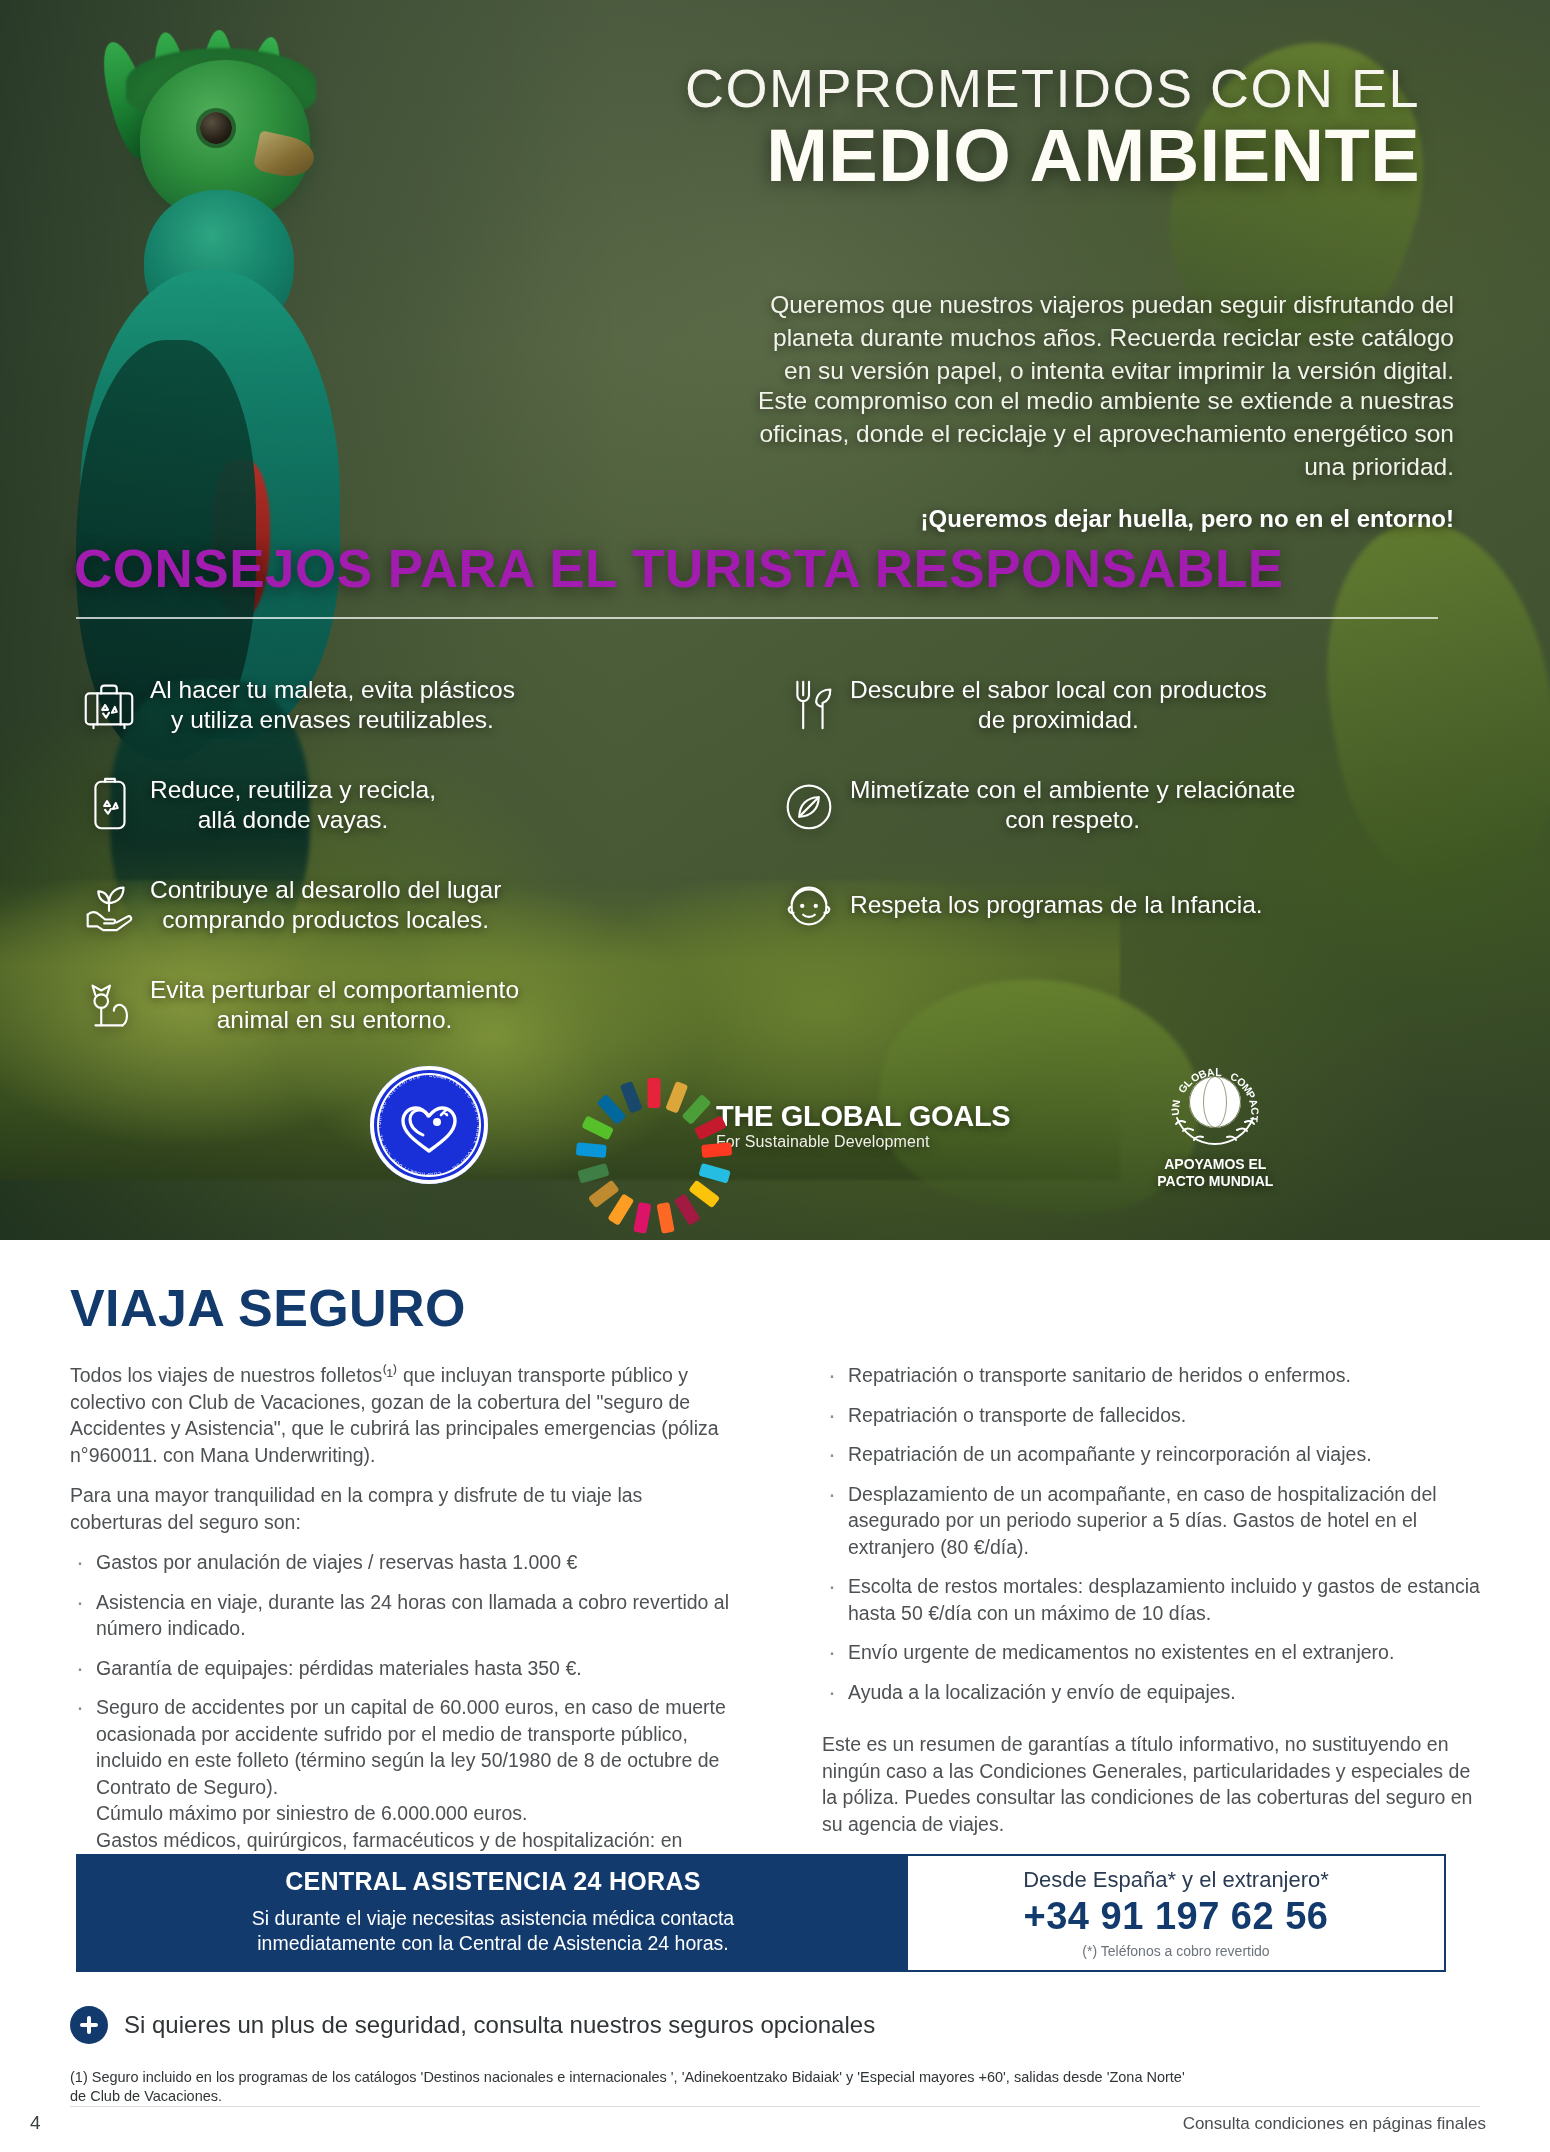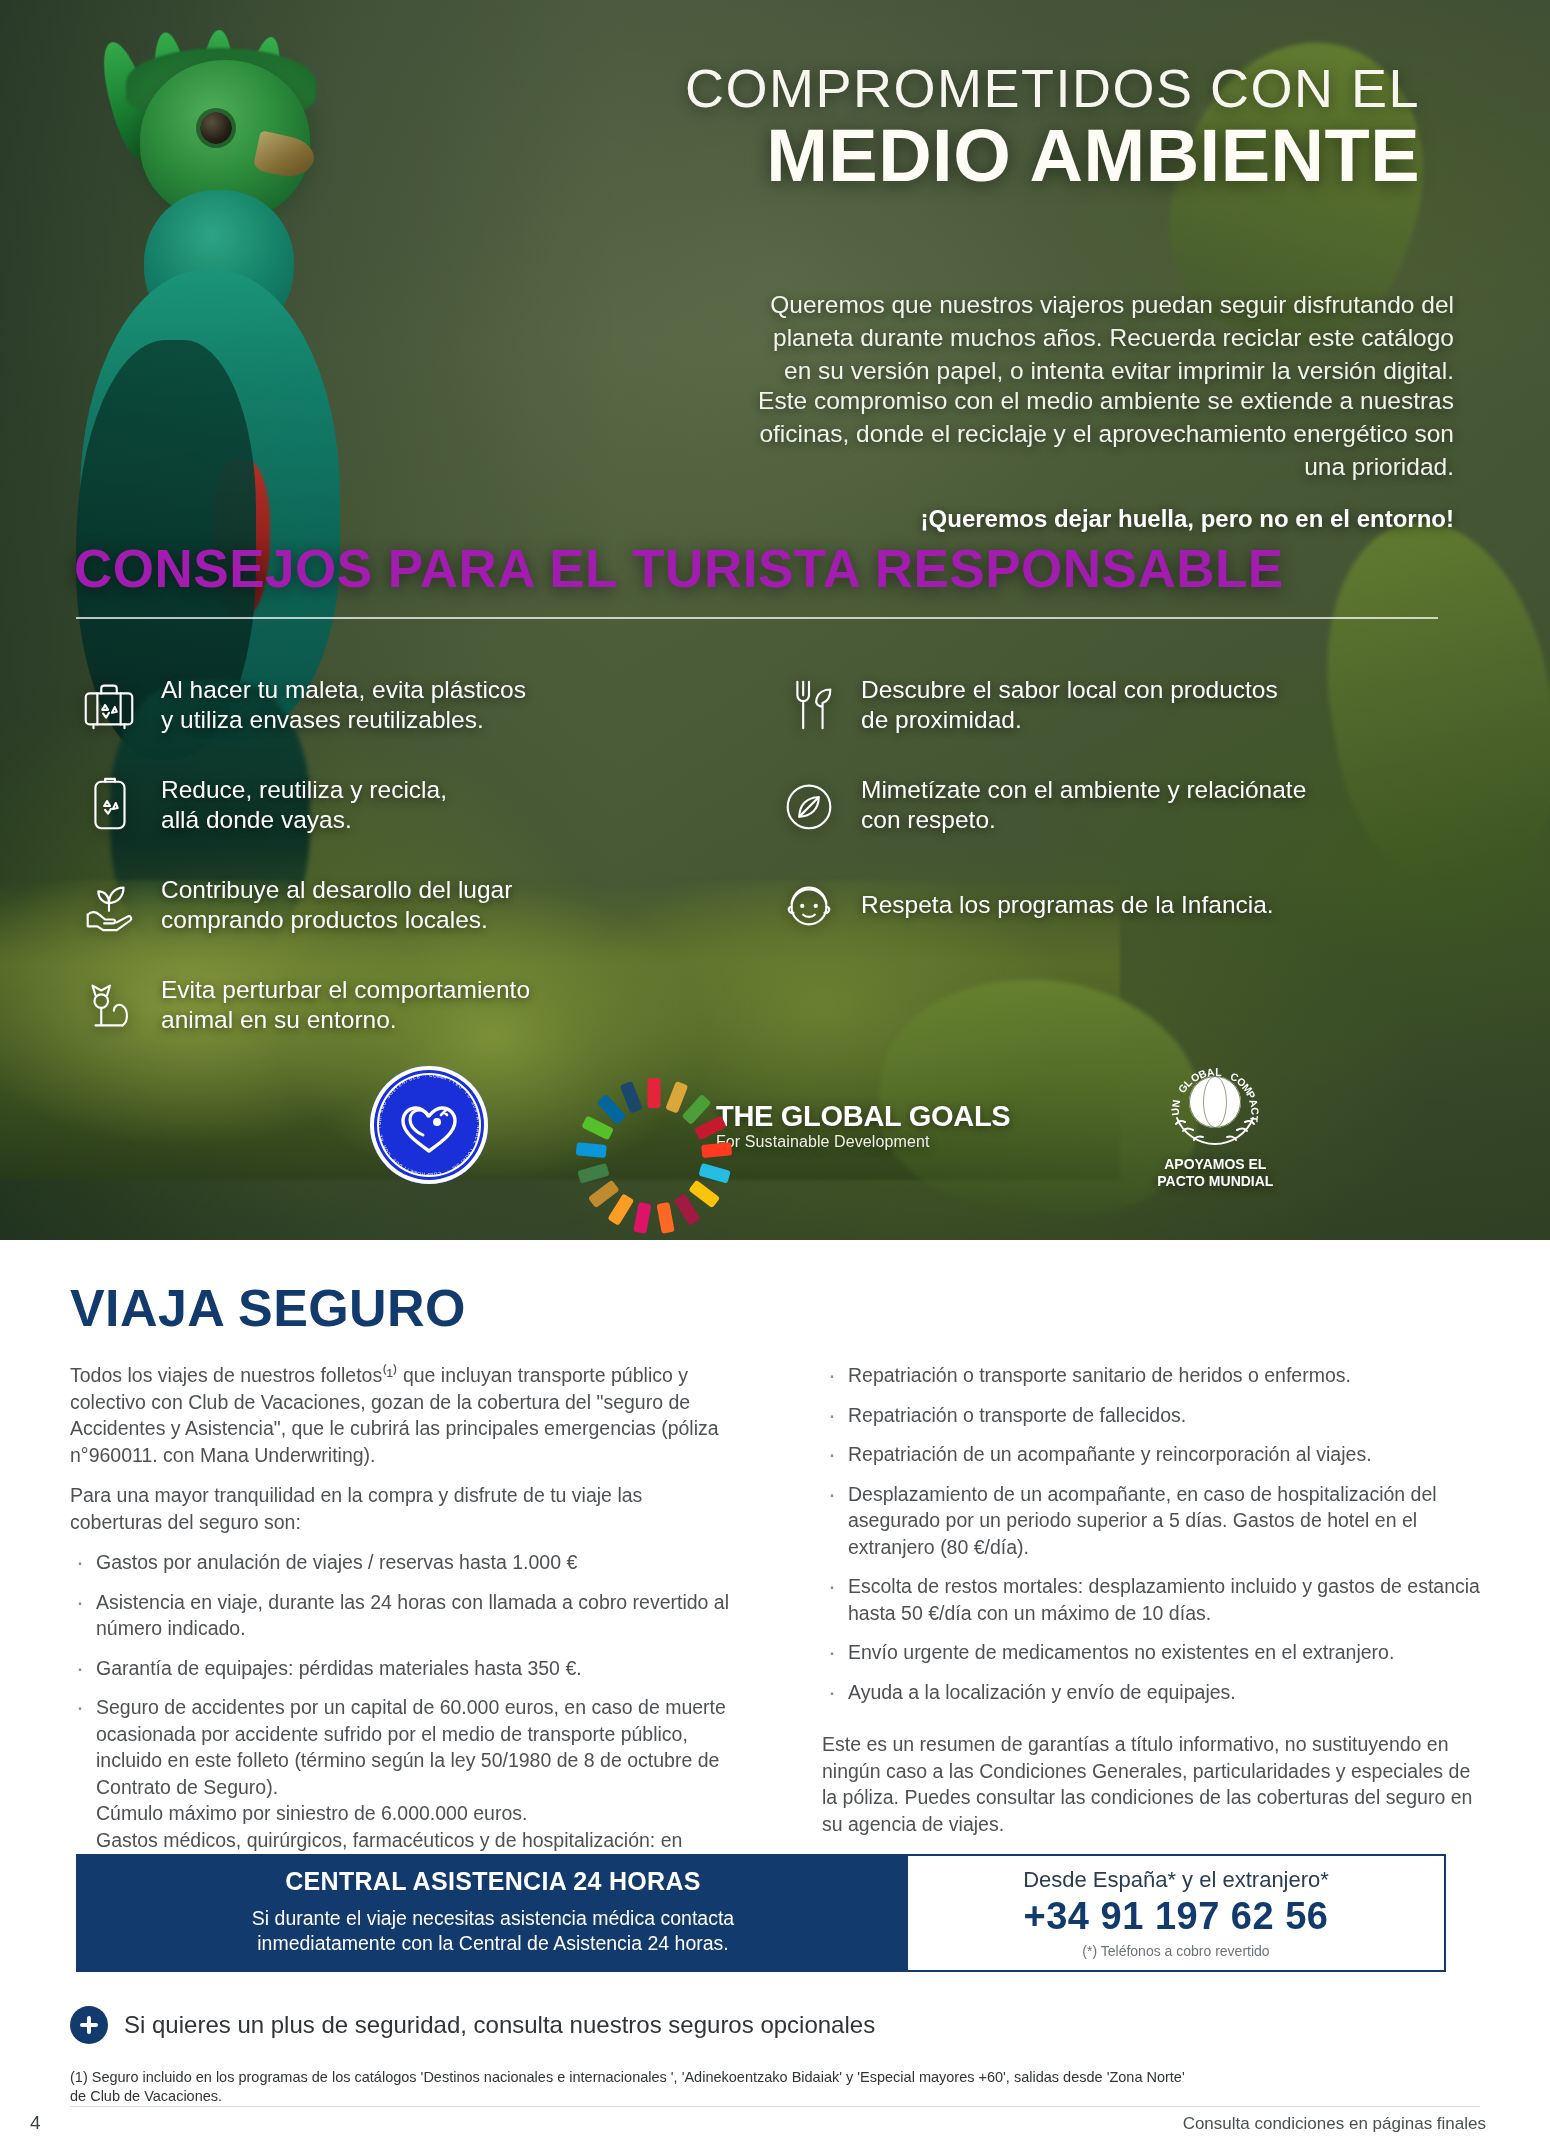--- a/index.html
+++ b/index.html
@@ -185,21 +185,21 @@
   }
 
   .tips-grid {
     position: absolute; left: 76px; top: 655px;
     width: 1400px;
     display: grid;
     grid-template-columns: 700px 700px;
     grid-auto-rows: 100px;
   }
   .tip {
-    display: flex; align-items: center; gap: 19px;
+    display: flex; align-items: center; gap: 8px; text-align: center;
   }
   .tip-icon {
     flex: 0 0 66px; width: 66px; height: 66px;
     display: flex; align-items: center; justify-content: center;
   }
   .tip-icon svg { width: 62px; height: 62px; display: block;
     filter: drop-shadow(0 2px 6px rgba(0,0,0,0.5)); }
   .tip-text {
     font-size: 24.5px; font-weight: 400; line-height: 1.22;
     color: #ffffff; white-space: pre-line;

